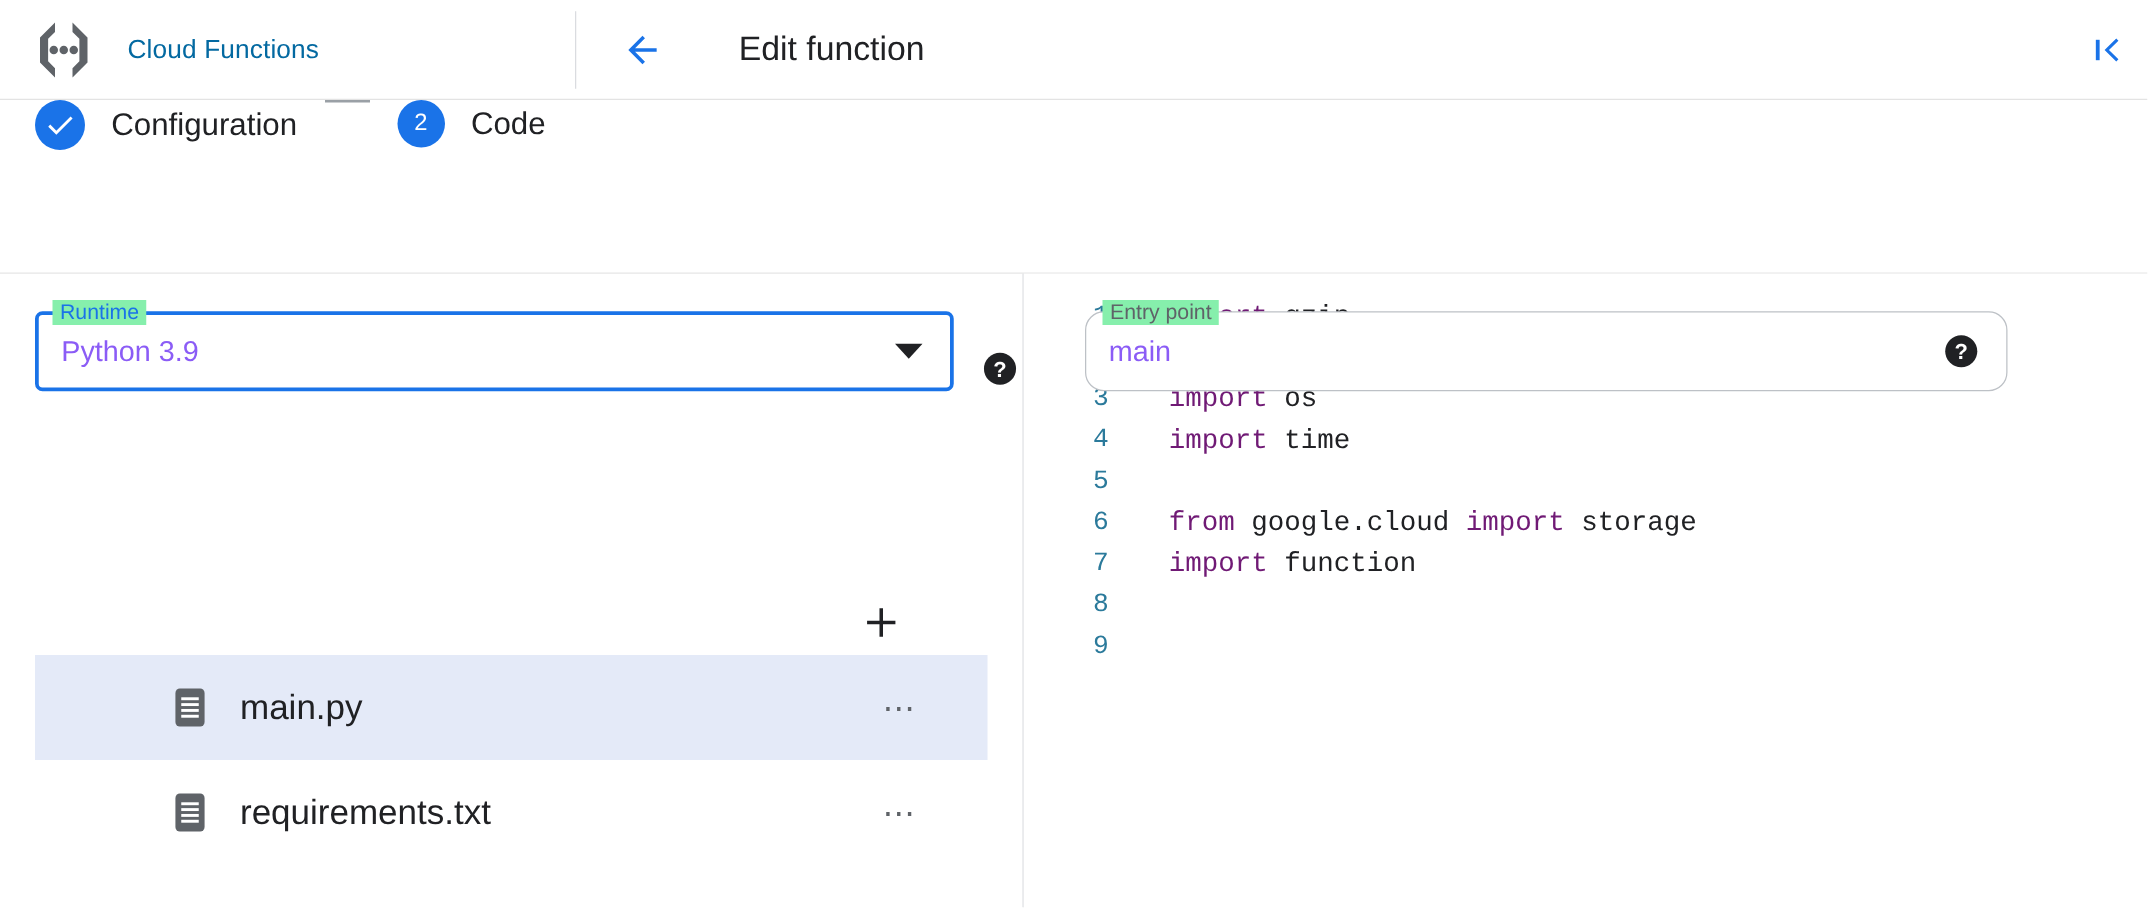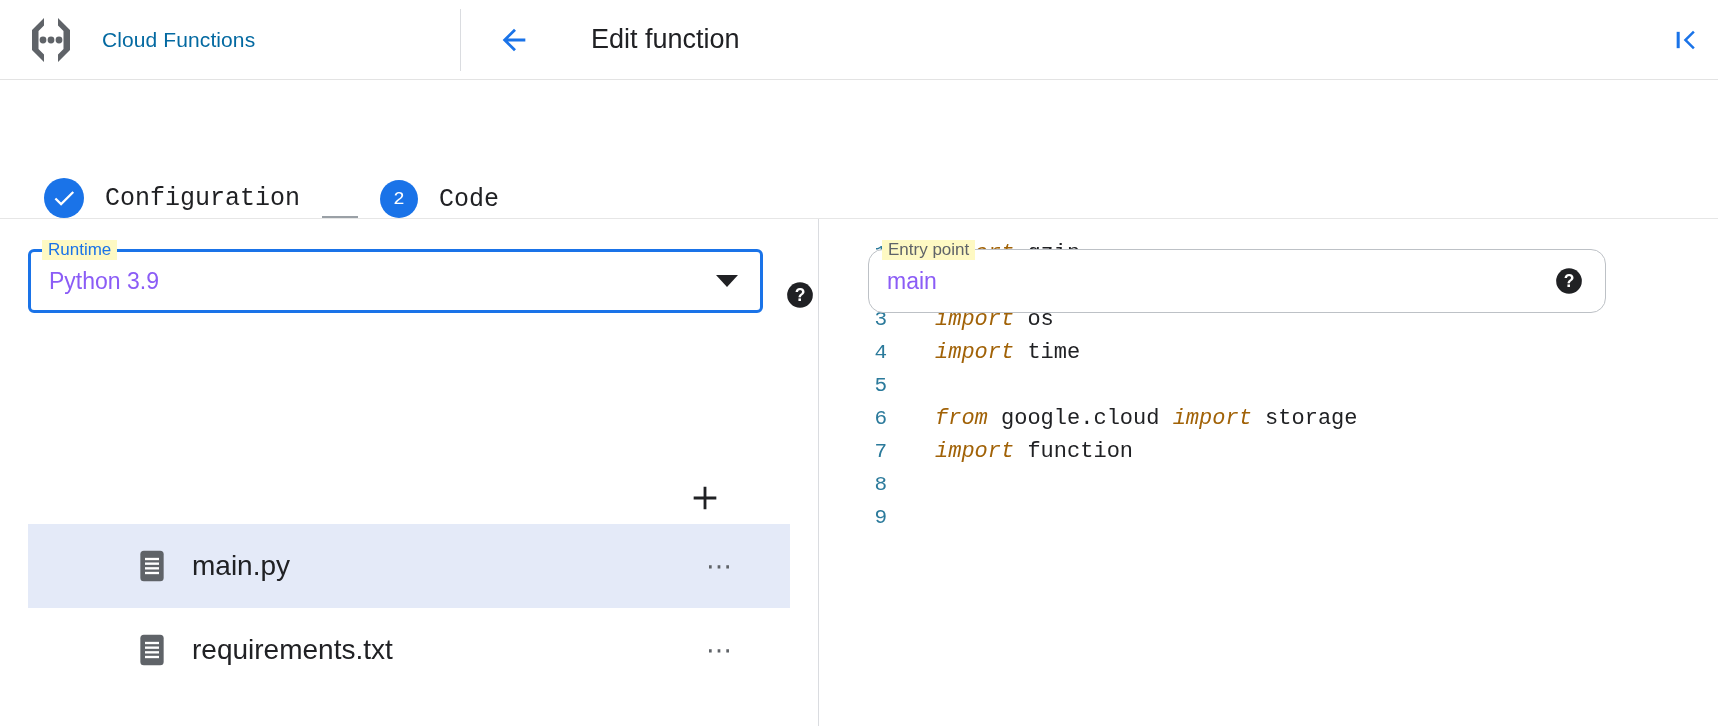--- a/index.html
+++ b/index.html
@@ -60,24 +60,23 @@
     top: 50%;
     transform: translateY(-50%);
     width: 28px; height: 28px;
     cursor: pointer;
   }
 
   
   .stepper {
     height: 139px;
     display: flex;
-    align-items: flex-end;
-    padding-left: 44px;
+    align-items: flex-start;
+    padding-left: 28px;
     border-bottom: 1px solid #e6e6e6;
-    font-family: Liberation Mono, monospace;
   }
   .step { display: flex; align-items: center; }
   .step-circle {
     width: 40px; height: 40px; border-radius: 50%;
     background: #1a73e8;
     display: flex; align-items: center; justify-content: center;
     flex: 0 0 40px;
   }
   .step-circle.num {
     width: 38px; height: 38px; flex: 0 0 38px;
@@ -112,21 +111,21 @@
     align-items: center;
   }
   .field.focused {
     border: 3px solid #1a73e8;
     border-radius: 6px;
   }
   .field .legend {
     position: absolute;
     top: -10px;
     left: 13px;
-    background: #fef9c3;
+    background: #86efac;
     padding: 0 6px;
     font-size: 17px;
     color: #5f6368;
     line-height: 20px;
     white-space: nowrap;
   }
   .field.focused .legend {
     color: #1a73e8;
     font-weight: 500;
     top: -12px;
@@ -217,21 +216,21 @@
   .ln {
     width: 72px;
     flex: 0 0 72px;
     text-align: right;
     color: #2b7a9b;
     padding-right: 4px;
     font-size: 21px;
     user-select: none;
   }
   .code-text { padding-left: 44px; white-space: pre; color: #202124; }
-  .kw { color: #a16207; font-style: italic; }
+  .kw { color: #701a75; }
 </style>
 </head>
 <body>
 
 <div class="header">
   <div class="brand">
     <span class="brand-logo">
       <svg viewBox="0 0 54 54" width="54" height="54" aria-hidden="true">
         <path d="M20 5 L8 17 L8 37 L20 49 L20 41.5 L14.5 36 L14.5 18 L20 12.5 Z" fill="#5f6368"></path>
         <path d="M34 5 L46 17 L46 37 L34 49 L34 41.5 L39.5 36 L39.5 18 L34 12.5 Z" fill="#5f6368"></path>

